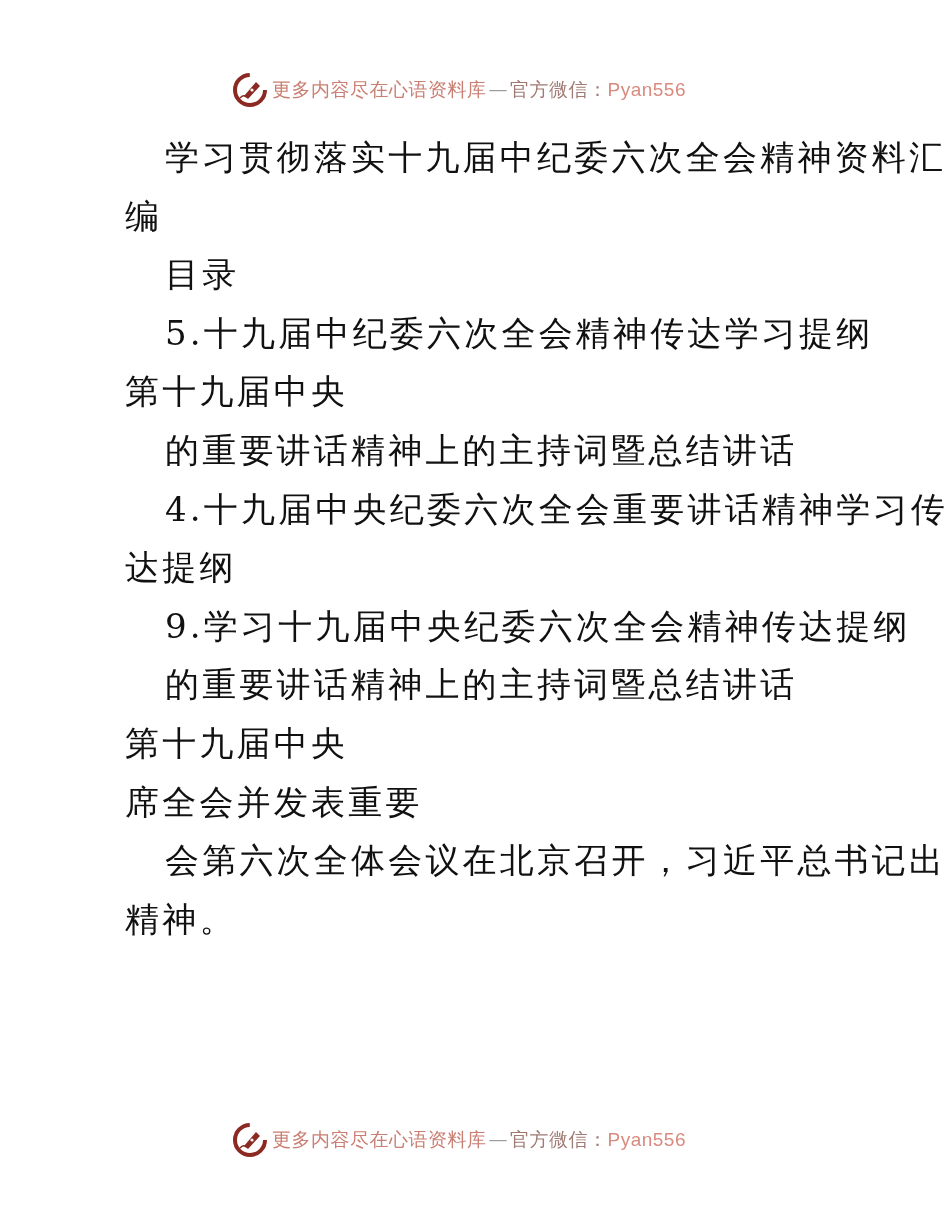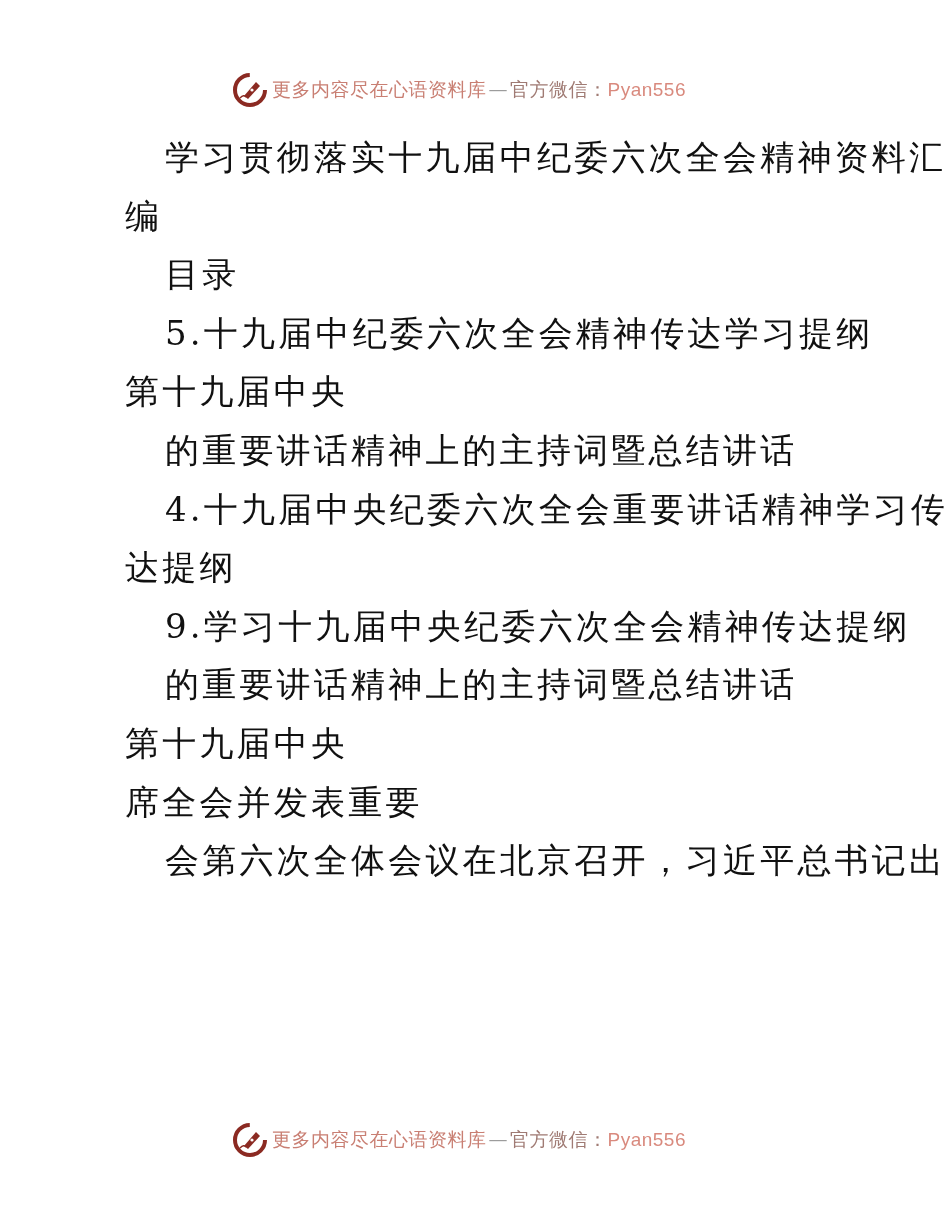--- a/index.html
+++ b/index.html
@@ -39,20 +39,21 @@
   <div class="line indent">5.十九届中纪委六次全会精神传达学习提纲</div>
   <div class="line">第十九届中央</div>
   <div class="line indent">的重要讲话精神上的主持词暨总结讲话</div>
   <div class="line indent">4.十九届中央纪委六次全会重要讲话精神学习传</div>
   <div class="line">达提纲</div>
   <div class="line indent">9.学习十九届中央纪委六次全会精神传达提纲</div>
   <div class="line indent">的重要讲话精神上的主持词暨总结讲话</div>
   <div class="line">第十九届中央</div>
   <div class="line">席全会并发表重要</div>
   <div class="line indent">会第六次全体会议在北京召开，习近平总书记出</div>
+  <div class="line">精神。</div>
 </div>
 
 <div class="banner bottom">
   <svg class="logo" viewBox="0 0 36 36">
     <circle cx="18" cy="18" r="15" fill="none" stroke="#8b2a22" stroke-width="4" stroke-dasharray="70 25"></circle>
     <path d="M12 24 L24 10 L28 14 L16 27 Z" fill="#8b2a22"></path>
     <circle cx="20" cy="18" r="1.6" fill="#fff"></circle>
     <path d="M8 26 Q12 22 14 25" fill="none" stroke="#8b2a22" stroke-width="1.5"></path>
   </svg>
   <span class="text">

